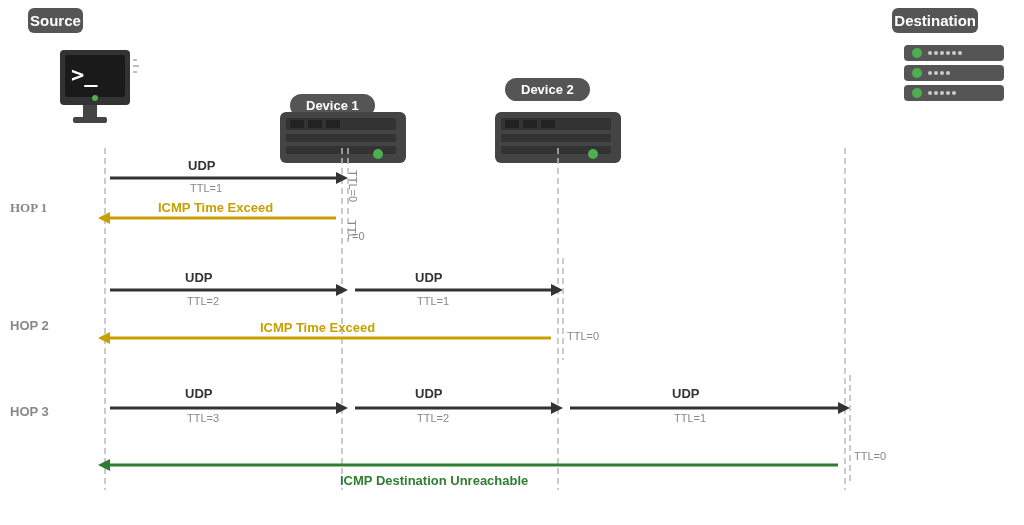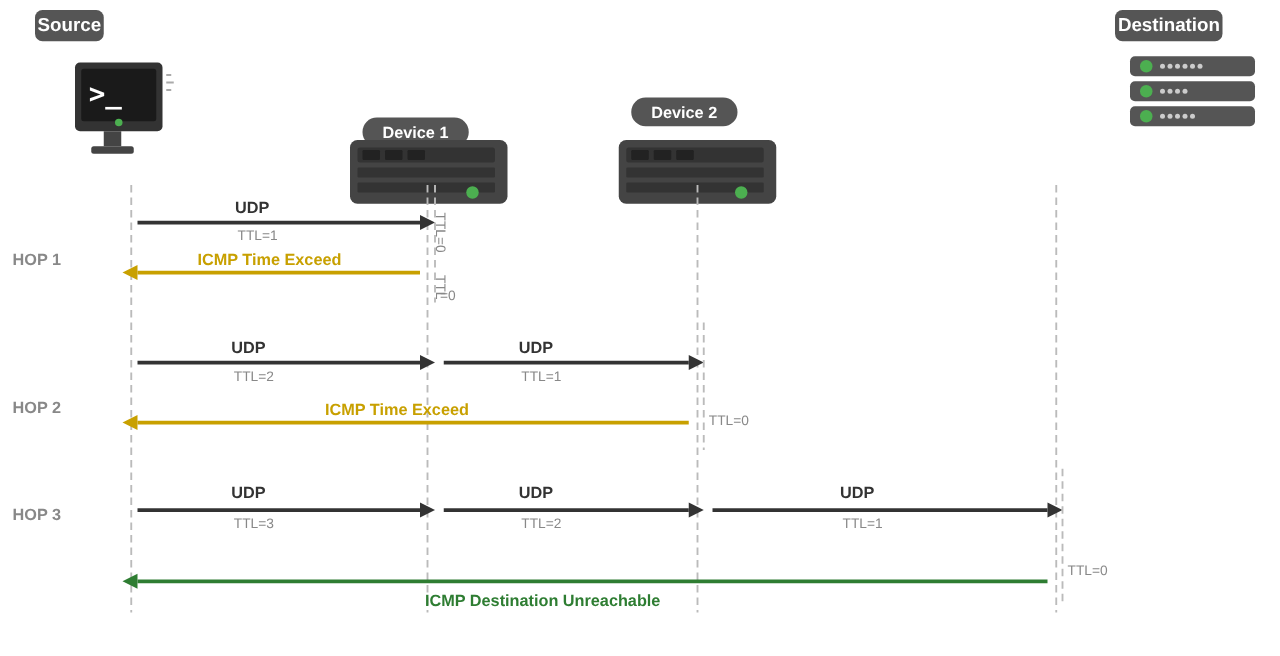--- a/index.html
+++ b/index.html
@@ -178,21 +178,21 @@
       <div class="server-dots">
         <div class="server-dot-small"></div>
         <div class="server-dot-small"></div>
         <div class="server-dot-small"></div>
         <div class="server-dot-small"></div>
         <div class="server-dot-small"></div>
       </div>
     </div>
   </div>
 
-  <div class="hop-label" style="top:200px;">HOP 1</div>
+  <div class="hop-label" style="top:200px;font-family:Liberation Serif, serif;">HOP 1</div>
   <div class="hop-label" style="top:318px;text-align:center;">HOP 2</div>
   <div class="hop-label" style="top:404px;">HOP 3</div>
 
   <svg class="arrows-svg">
 
     <line x1="105" y1="148" x2="105" y2="490" stroke="#bbb" stroke-width="1.5" stroke-dasharray="6,4"></line>
 
     <line x1="342" y1="148" x2="342" y2="490" stroke="#bbb" stroke-width="1.5" stroke-dasharray="6,4"></line>
 
     <line x1="558" y1="148" x2="558" y2="490" stroke="#bbb" stroke-width="1.5" stroke-dasharray="6,4"></line>

